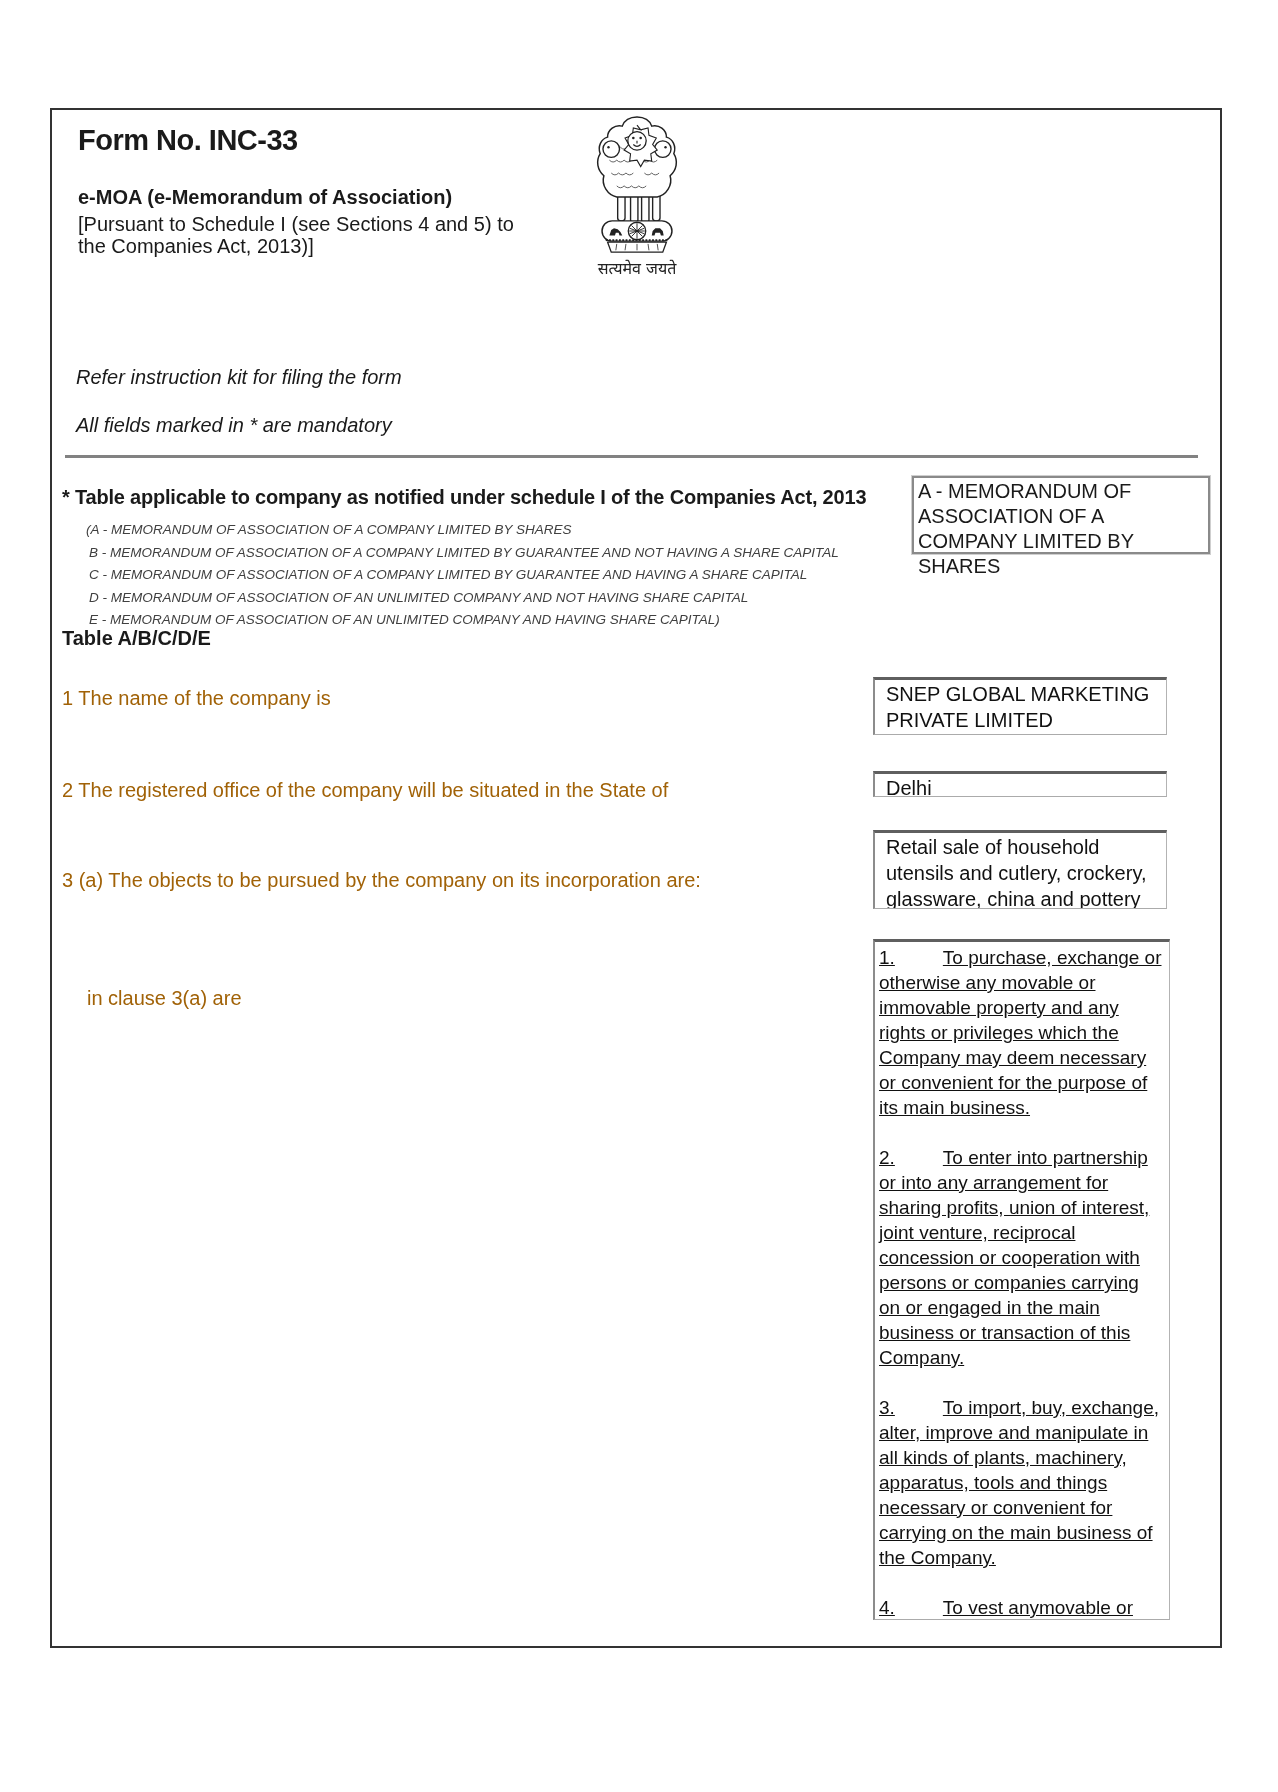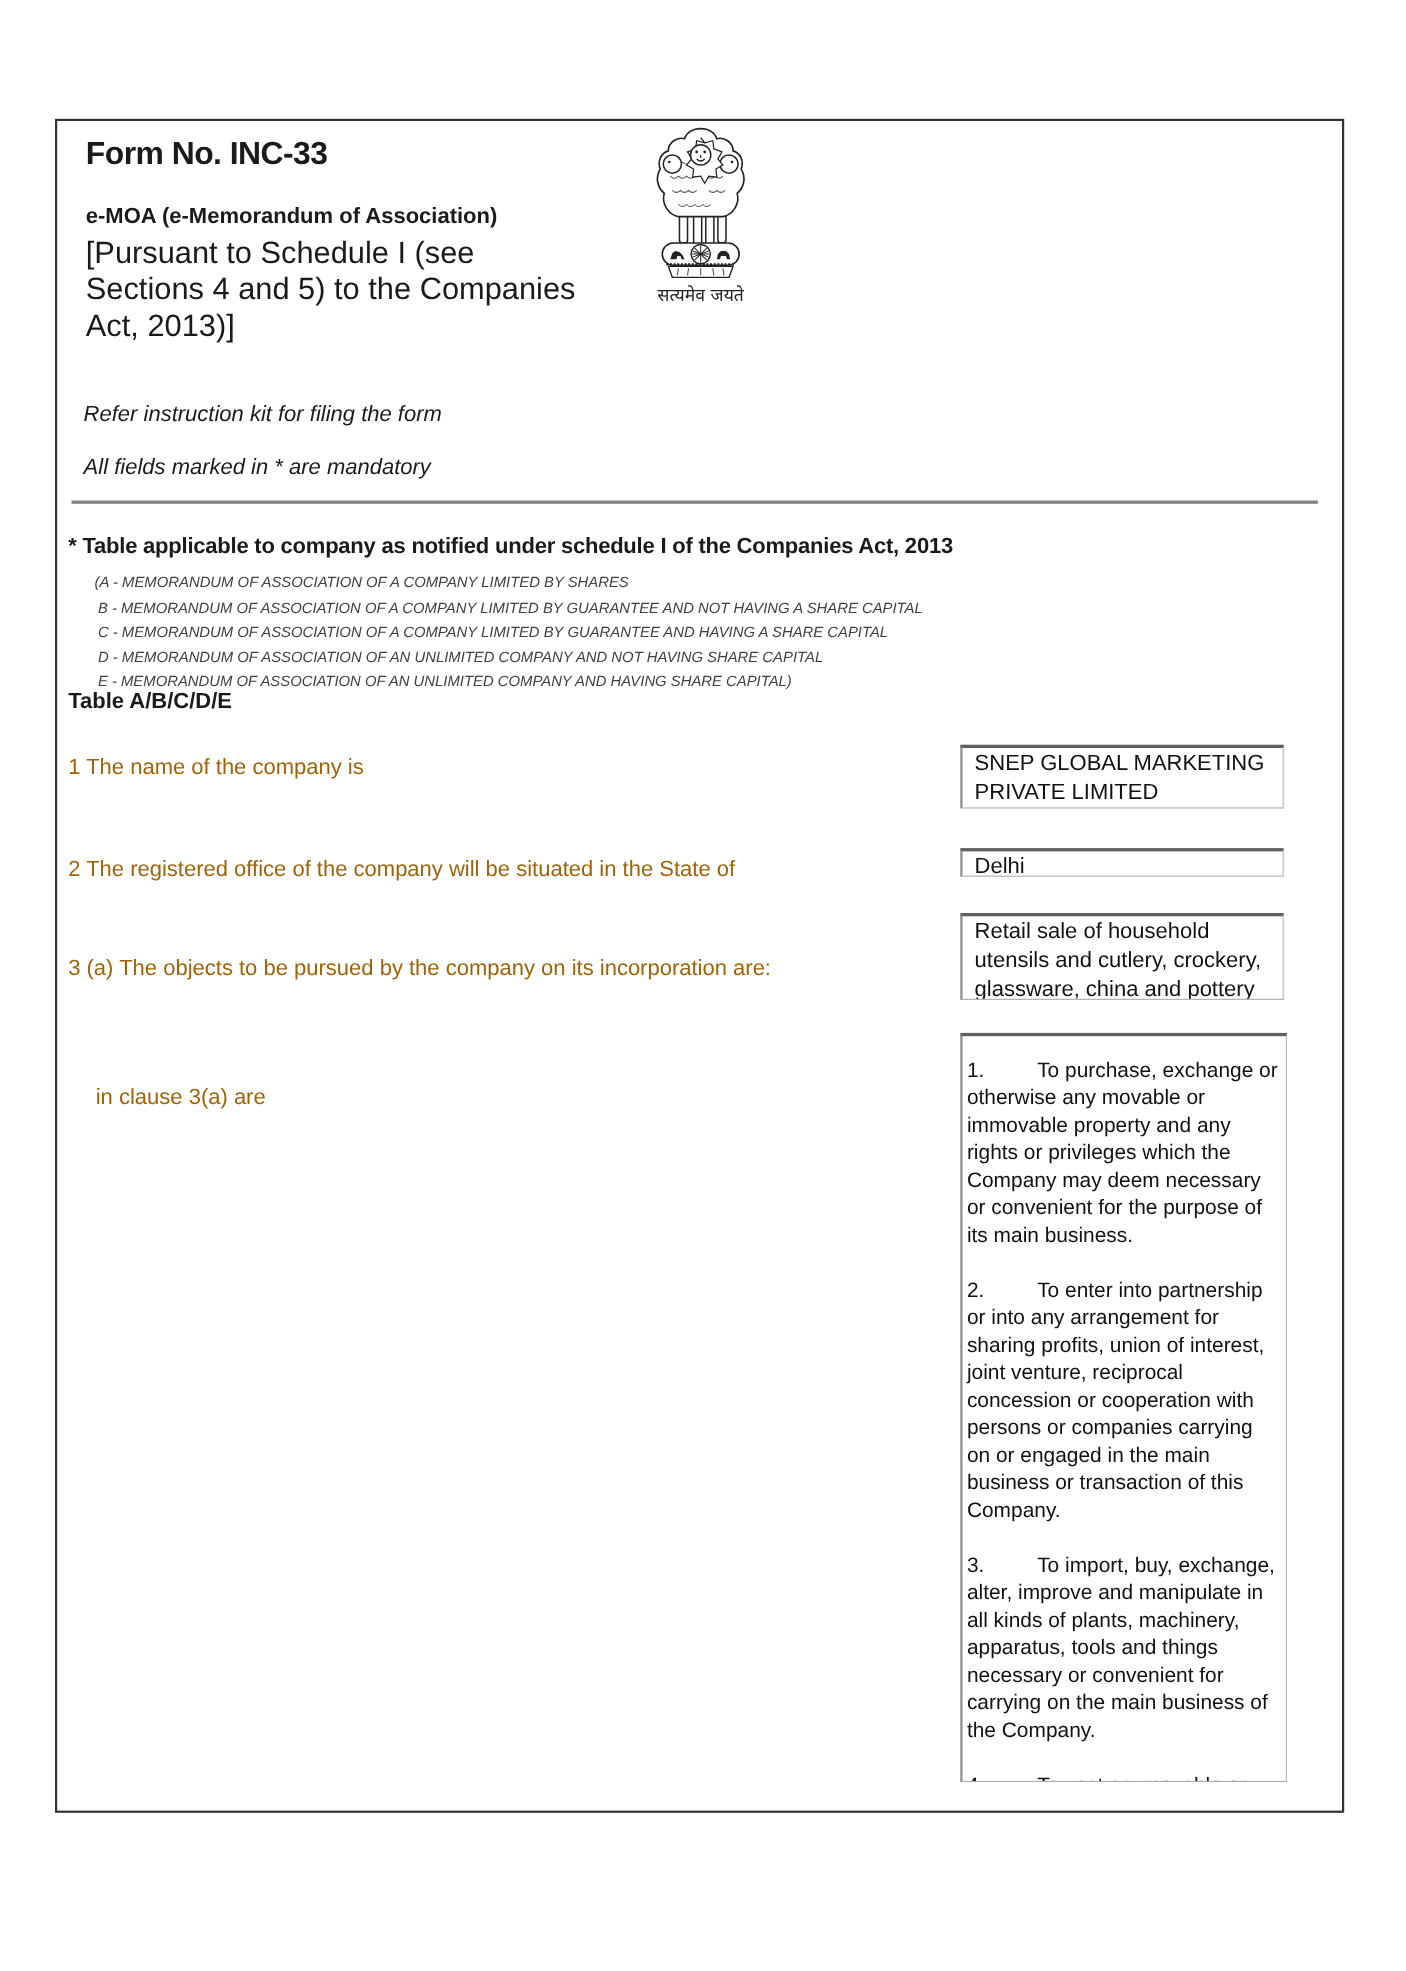--- a/index.html
+++ b/index.html
@@ -4,21 +4,21 @@
 <style>
   html,body{margin:0;padding:0;background:#ffffff;}
   body{width:1278px;height:1792px;position:relative;font-family:"Liberation Sans",sans-serif;color:#1a1a1a;}
   .abs{position:absolute;}
   #canvas{position:absolute;left:0;top:0;width:1278px;height:1792px;background:#fff;overflow:hidden;}
   .page-border{left:50px;top:108px;width:1168px;height:1536px;border:2px solid #333;background:#fff;}
   .ghost1{left:898px;top:146px;font-size:21px;color:#f1f1f1;font-weight:bold;}
   .ghost2{left:1096px;top:192px;font-size:21px;color:#ebebeb;}
   .form-title{left:78px;top:124px;font-size:29px;font-weight:bold;letter-spacing:-0.5px;}
   .emoa{left:78px;top:186px;font-size:20px;font-weight:bold;}
-  .pursuant{left:78px;top:213px;font-size:28px;line-height:33px;width:450px;}
+  .pursuant{left:78px;top:213px;font-size:20px;line-height:22px;width:450px;}
   .instr{font-style:italic;font-size:20px;}
   .instr1{left:76px;top:366px;}
   .instr2{left:76px;top:414px;}
   .divider{left:65px;top:455px;width:1133px;height:3px;background:#828282;}
   .tbl-heading{left:62px;top:486px;font-size:20px;font-weight:bold;letter-spacing:-0.2px;}
   .tbl-options{left:86px;top:519px;font-size:13.5px;font-style:italic;line-height:22.5px;color:#404040;}
   .tbl-options div:nth-child(2),.tbl-options div:nth-child(3),
   .tbl-options div:nth-child(4),.tbl-options div:nth-child(5){padding-left:3px;}
   .table-abcde{left:62px;top:627px;font-size:20px;font-weight:bold;}
   .q-label{font-size:20px;color:#a16207;}
@@ -40,21 +40,21 @@
   }
   .selbox{
     left:912px;top:476px;width:298px;height:78px;
     background:#fff;border:2px solid #8a8a8a;outline:1px solid #cfcfcf;
     font-size:20px;line-height:25px;padding:1px 4px;box-sizing:border-box;
   }
   .box-q1{left:873px;top:677px;width:294px;height:58px;}
   .box-q2{left:873px;top:771px;width:294px;height:26px;}
   .box-q3a{left:873px;top:830px;width:294px;height:79px;}
   .box-q3b{left:873px;top:939px;width:297px;height:681px;font-size:19px;line-height:25px;padding:3px 4px;}
-  .clause{margin:16px 0 25px 0;}
+  .clause{margin:0 0 25px 0;text-decoration:underline;}
   .clause:last-child{margin-bottom:0;}
   .ctab{display:inline-block;width:48px;}
   .emblem{left:591px;top:112px;}
   .motto{left:577px;top:257px;width:120px;text-align:center;font-family:"DejaVu Sans",sans-serif;font-size:16px;color:#222;}
 </style>
 </head>
 <body>
 
 <div id="canvas">
 
@@ -139,20 +139,21 @@
   <div class="abs divider"></div>
 
   <div class="abs tbl-heading">* Table applicable to company as notified under schedule I of the Companies Act, 2013</div>
   <div class="abs tbl-options">
     <div>(A - MEMORANDUM OF ASSOCIATION OF A COMPANY LIMITED BY SHARES</div>
     <div>B - MEMORANDUM OF ASSOCIATION OF A COMPANY LIMITED BY GUARANTEE AND NOT HAVING A SHARE CAPITAL</div>
     <div>C - MEMORANDUM OF ASSOCIATION OF A COMPANY LIMITED BY GUARANTEE AND HAVING A SHARE CAPITAL</div>
     <div>D - MEMORANDUM OF ASSOCIATION OF AN UNLIMITED COMPANY AND NOT HAVING SHARE CAPITAL</div>
     <div>E - MEMORANDUM OF ASSOCIATION OF AN UNLIMITED COMPANY AND HAVING SHARE CAPITAL)</div>
   </div>
+  <div class="abs selbox">A - MEMORANDUM OF ASSOCIATION OF A COMPANY LIMITED BY SHARES</div>
 
   <div class="abs table-abcde">Table A/B/C/D/E</div>
 
   <div class="abs q-label q1">1 The name of the company is</div>
   <div class="abs inputbox box-q1">SNEP GLOBAL MARKETING PRIVATE LIMITED</div>
 
   <div class="abs q-label q2">2 The registered office of the company will be situated in the State of</div>
   <div class="abs inputbox box-q2">Delhi</div>
 
   <div class="abs q-label q3a">3 (a) The objects to be pursued by the company on its incorporation are:</div>

